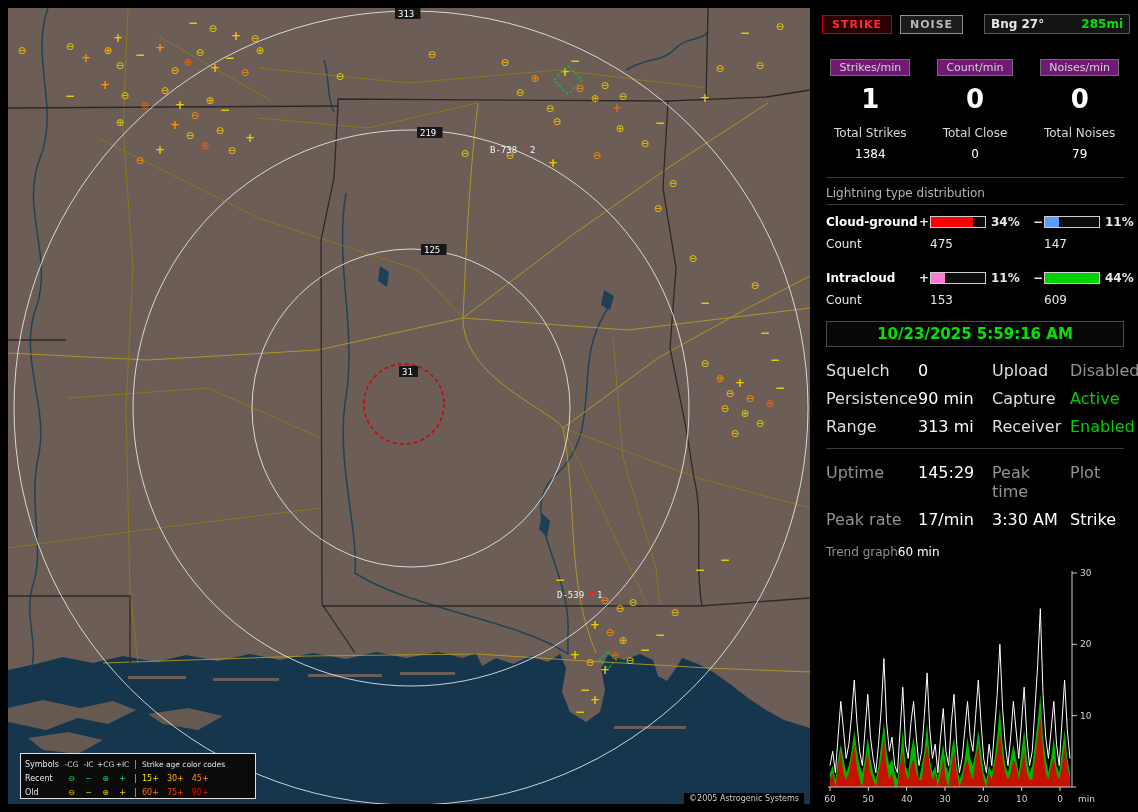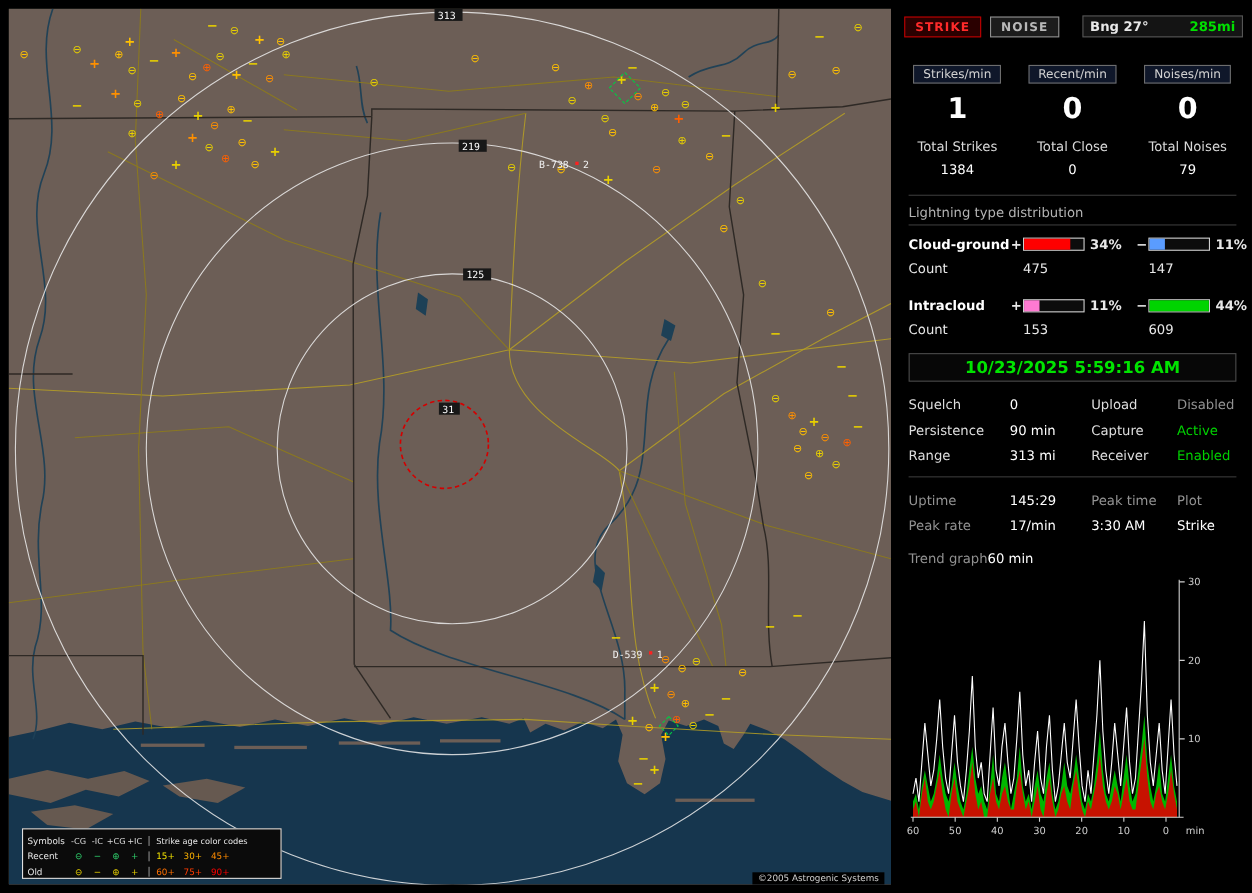--- a/index.html
+++ b/index.html
@@ -34,40 +34,40 @@
   .toolbar{display:flex;align-items:center;gap:8px;margin:6px 2px 0 4px;}
   .btn{background:#1c1c1c;border:1px solid #8f8f8f;color:#b8b8b8;font-weight:bold;
        font-size:11px;padding:2px 9px;font-family:inherit;letter-spacing:1px;cursor:pointer;}
   .btn.strike{color:#ff2a2a;border-color:#c00000;background:#2a0000;}
   .bearing{margin-left:auto;width:132px;background:#141414;border:1px solid #555;
       display:flex;justify-content:space-between;align-items:center;padding:2px 6px;
       font-size:12px;font-weight:bold;}
   .bearing .rng{color:#00e000;}
   .stats{display:flex;text-align:center;margin-top:22px;}
   .stat-col{flex:1;}
-  .chip{display:inline-block;background:#0f172a;border:1px solid #6d6d6d;color:#d2d2d2;
+  .chip{display:inline-block;background:#701a75;border:1px solid #6d6d6d;color:#d2d2d2;
         font-size:11px;padding:1px 8px;}
   .big{font-size:26px;font-weight:bold;color:#fff;margin-top:8px;}
   .tlabel{font-size:12px;color:#d8d8d8;margin-top:12px;}
   .tval{font-size:12px;color:#fff;margin-top:7px;}
   .dist{margin:16px 8px 0;border-top:1px solid #3a3a3a;padding-top:8px;}
   .dist-title{color:#b4b4b4;font-size:12px;padding-bottom:4px;border-bottom:1px solid #3a3a3a;margin-bottom:10px;}
   .dist-grid{display:grid;grid-template-columns:92px 12px 56px 46px 12px 56px 1fr;
       row-gap:8px;align-items:center;font-size:12px;}
   .dlabel{font-weight:bold;color:#fff;}
   .dsign{text-align:center;font-weight:bold;}
   .bar{height:10px;border:1px solid #cfcfcf;background:#0c0c0c;}
   .bar i{display:block;height:100%;}
   .pct{font-weight:bold;padding-left:5px;}
   .gc1{grid-column:1}.gc3{grid-column:3}.gc6{grid-column:6}
   .dist-gap{grid-column:1 / -1;height:4px;}
   .datebox{margin:14px 8px 0;border:1px solid #4a4a4a;background:#070707;padding:3px 6px;
       color:#00e400;font-weight:bold;font-size:15px;text-align:center;}
   .settings,.perf{margin:14px 8px 0;display:grid;grid-template-columns:92px 74px 78px 1fr;
-      row-gap:9px;font-size:12px;}
+      row-gap:9px;font-size:16px;}
   .settings{padding-bottom:12px;border-bottom:1px solid #3a3a3a;}
   .lab{color:#dedede;}
   .dim{color:#929292;}
   .green{color:#00d000;}
   .white{color:#fff;}
   .trendrow{margin:16px 8px 0;display:flex;font-size:12px;}
   .chartbox{margin:6px 0 0 4px;}
   .ax{fill:#d0d0d0;font:9px "DejaVu Sans",sans-serif;}
   .axm{text-anchor:middle;}
 </style>
@@ -308,21 +308,21 @@
   </div>
 
   <div class="stats">
     <div class="stat-col">
       <div class="chip">Strikes/min</div>
       <div class="big">1</div>
       <div class="tlabel">Total Strikes</div>
       <div class="tval">1384</div>
     </div>
     <div class="stat-col">
-      <div class="chip">Recent/min</div>
+      <div class="chip">Count/min</div>
       <div class="big">0</div>
       <div class="tlabel">Total Close</div>
       <div class="tval">0</div>
     </div>
     <div class="stat-col">
       <div class="chip">Noises/min</div>
       <div class="big">0</div>
       <div class="tlabel">Total Noises</div>
       <div class="tval">79</div>
     </div>

